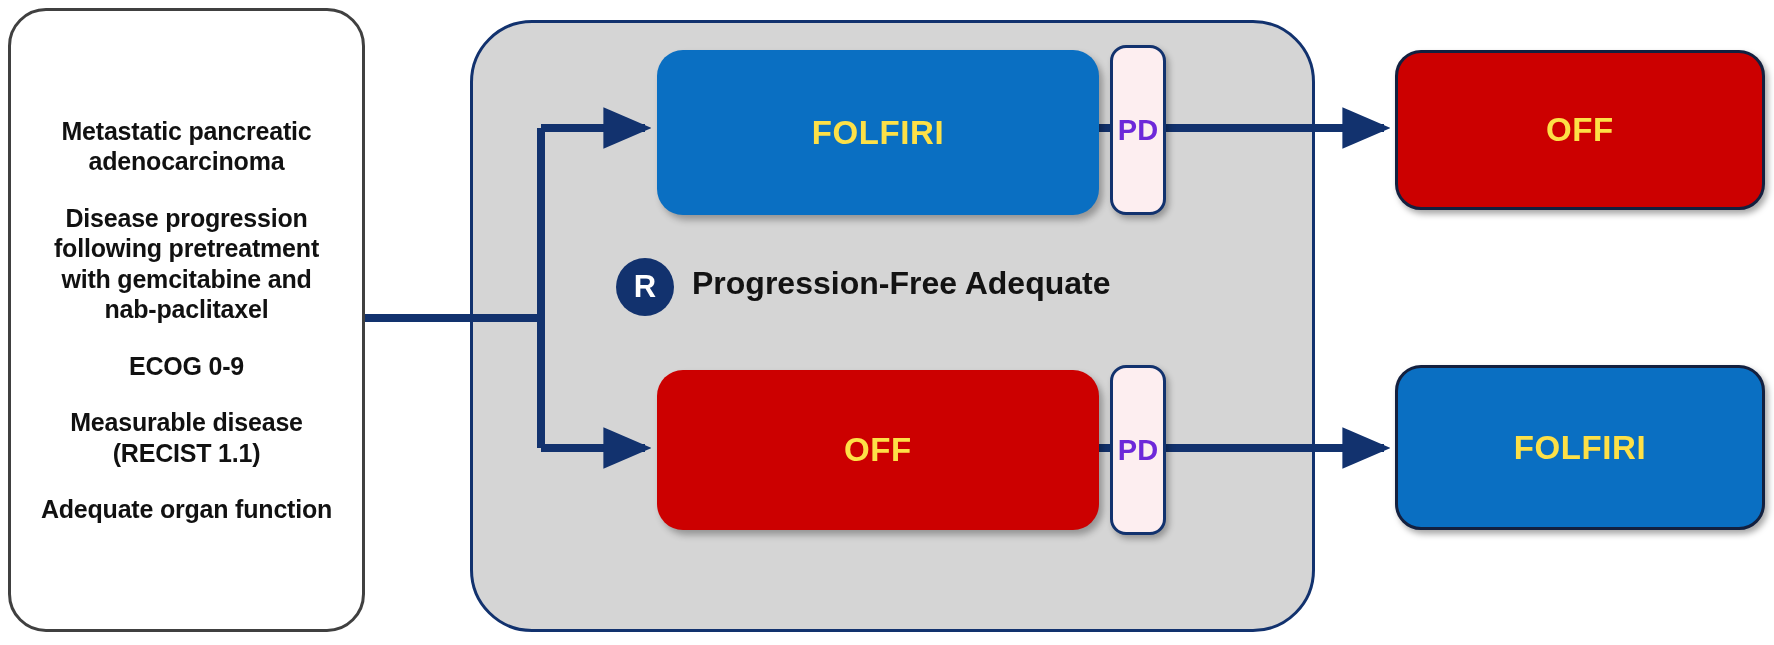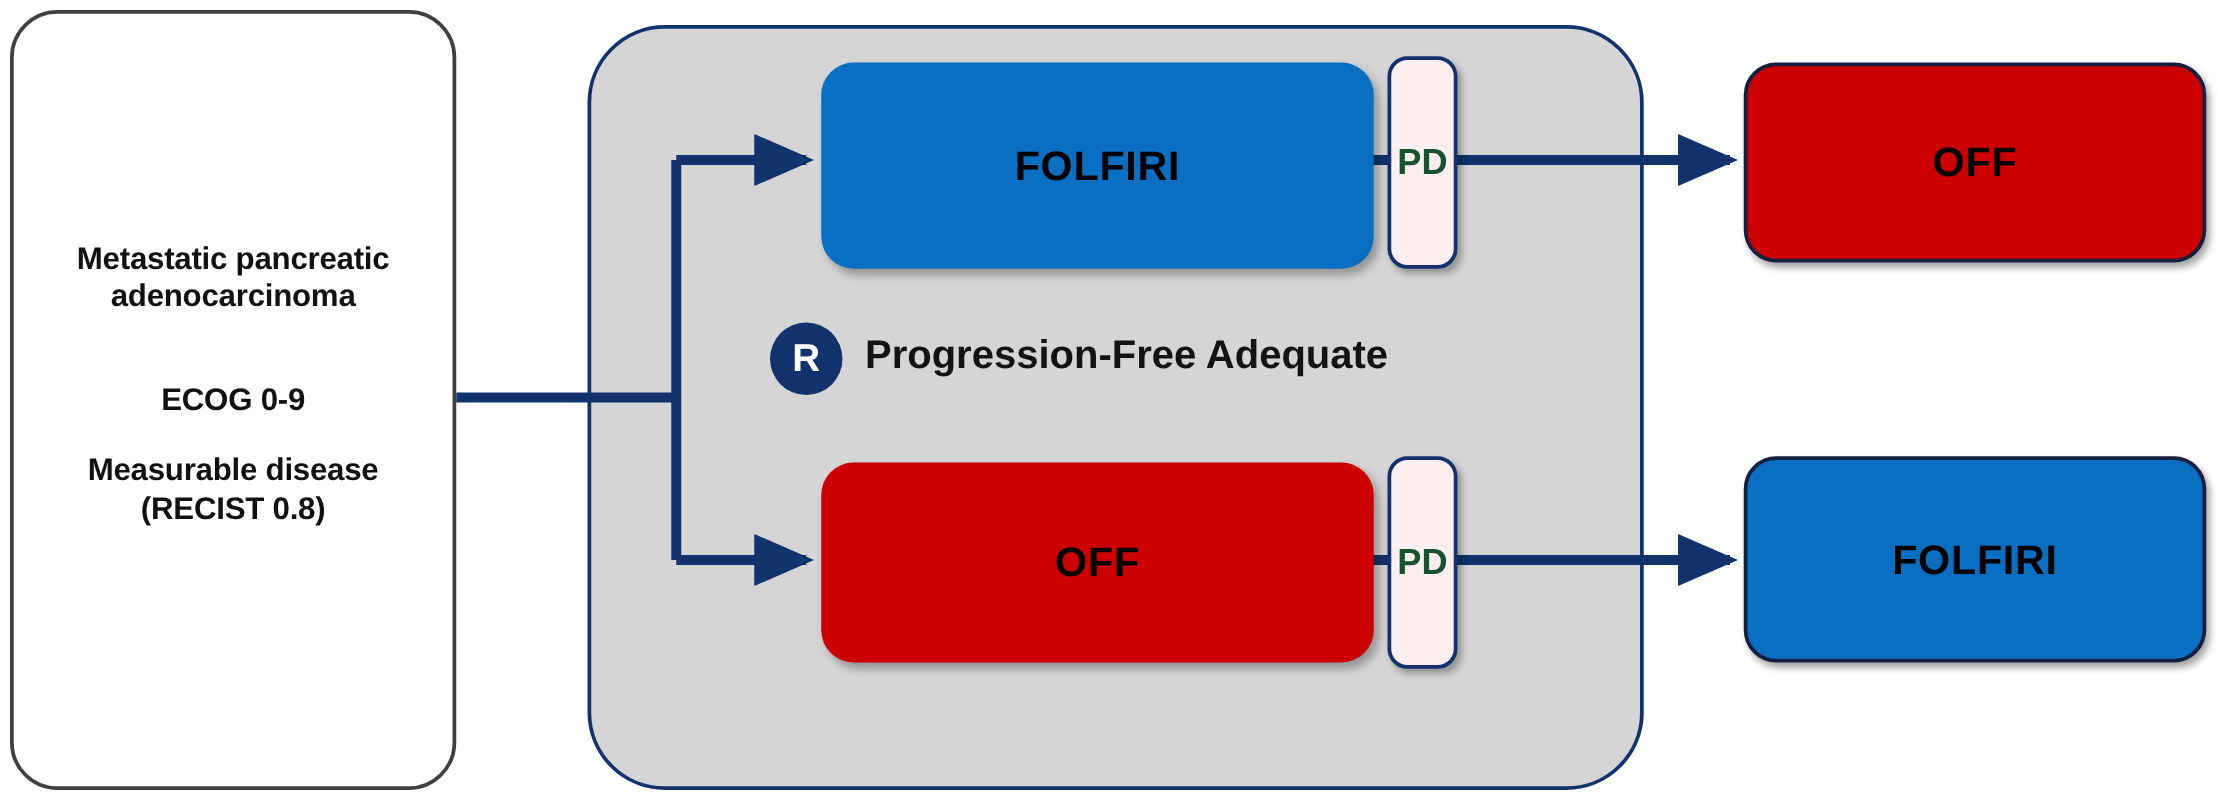--- a/index.html
+++ b/index.html
@@ -61,42 +61,42 @@
   }
 
   
   .node {
     position: absolute;
     box-sizing: border-box;
     display: flex;
     align-items: center;
     justify-content: center;
     border-radius: 26px;
-    color: #000000;
+    color: #fde047;
     font-size: 33px;
     font-weight: bold;
     letter-spacing: 0.6px;
     z-index: 4;
   }
   .node.blue  { background: #0a6fc2; }
   .node.red   { background: #cc0000; }
   .node.outlined { border: 3px solid #13203f; box-shadow: 3px 4px 6px rgba(0,0,0,0.35); }
   .node.inner { box-shadow: 4px 5px 7px rgba(0,0,0,0.30); }
 
   
   .pd-node {
     position: absolute;
     box-sizing: border-box;
     background: #fdeef0;
     border: 3px solid #12326e;
     border-radius: 16px;
     display: flex;
     align-items: center;
     justify-content: center;
-    color: #14532d;
+    color: #6d28d9;
     font-size: 29px;
     font-weight: bold;
     z-index: 5;
     box-shadow: 3px 4px 6px rgba(0,0,0,0.30);
   }
 
   
   #randomization-marker {
     position: absolute;
     left: 616px;
@@ -137,26 +137,31 @@
 </style>
 </head>
 <body>
 
 <div id="canvas">
 
   <div id="eligibility-box">
     <div class="elig-line">Metastatic pancreatic
 adenocarcinoma</div>
     <div class="elig-gap"></div>
+    <div class="elig-line">Disease progression
+following pretreatment
+with gemcitabine and
+nab-paclitaxel</div>
     <div class="elig-gap"></div>
     <div class="elig-line">ECOG 0-9</div>
     <div class="elig-gap"></div>
     <div class="elig-line">Measurable disease
-(RECIST 0.8)</div>
-    <div class="elig-gap"></div>
+(RECIST 1.1)</div>
+    <div class="elig-gap"></div>
+    <div class="elig-line">Adequate organ function</div>
   </div>
 
   <div id="randomization-container"></div>
 
   <svg id="connectors" viewBox="0 0 1774 645">
     <defs>
       <marker id="arrowhead" markerWidth="6" markerHeight="6" refX="5.2" refY="3" orient="auto" markerUnits="strokeWidth">
         <path d="M0,0.4 L6,3 L0,5.6 Z" fill="#12326e"></path>
       </marker>
     </defs>

